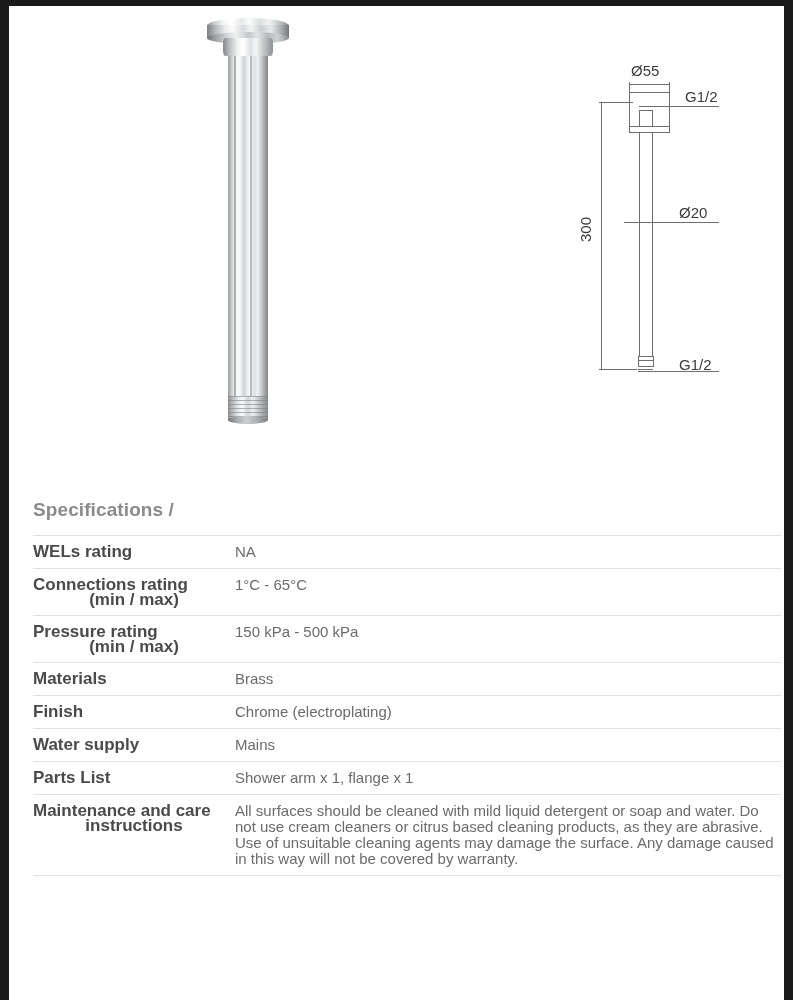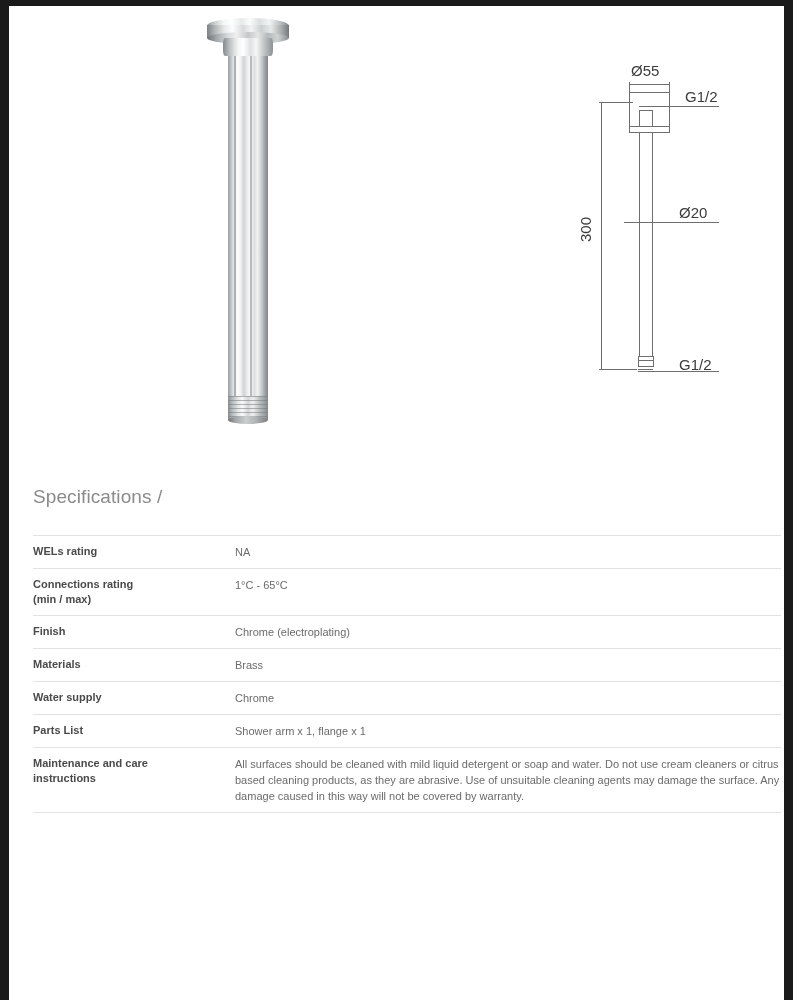--- a/index.html
+++ b/index.html
@@ -176,23 +176,23 @@
   
   #spec-section {
     position: absolute;
     left: 0;
     top: 470px;
     width: 775px;
   }
   #spec-heading {
     position: absolute;
     left: 24px;
-    top: 10px;
+    top: 23px;
     font-size: 19px;
-    font-weight: 400;
+    font-weight: 700;
     color: #8b8b8b;
     letter-spacing: 0.1px;
     white-space: nowrap;
   }
   #spec-table {
     position: absolute;
     left: 24px;
     top: 59px;
     width: 748px;
     border-collapse: collapse;
@@ -203,33 +203,33 @@
   #spec-table tr.first-row {
     border-top: 1px solid #e2e2e2;
   }
   #spec-table td {
     padding: 8px 0 8px 0;
     vertical-align: top;
   }
   td.spec-label {
     width: 202px;
     padding-left: 4px;
-    font-size: 11px;
+    font-size: 17px;
     font-weight: bold;
     color: #4a4a4a;
     line-height: 15px;
   }
   td.spec-value {
-    font-size: 11px;
+    font-size: 15px;
     font-weight: 400;
     color: #6b6b6b;
     line-height: 16px;
     padding-right: 30px;
   }
-  .lbl-line2 { display: block; }
+  .lbl-line2 { display: block; text-align: center; }
 </style>
 </head>
 <body>
 
 <div id="page">
   <div id="sheet">
 
     <div id="illustration">
 
       <div id="photo">
@@ -299,30 +299,34 @@
         <tbody id="spec-body">
             <tr class="first-row">
               <td class="spec-label"><span>WELs rating</span></td>
               <td class="spec-value">NA</td>
             </tr>
             <tr>
               <td class="spec-label"><span>Connections rating</span><span class="lbl-line2">(min / max)</span></td>
               <td class="spec-value">1°C - 65°C</td>
             </tr>
             <tr>
+              <td class="spec-label"><span>Pressure rating</span><span class="lbl-line2">(min / max)</span></td>
+              <td class="spec-value">150 kPa - 500 kPa</td>
+            </tr>
+            <tr>
+              <td class="spec-label"><span>Materials</span></td>
+              <td class="spec-value">Brass</td>
+            </tr>
+            <tr>
               <td class="spec-label"><span>Finish</span></td>
               <td class="spec-value">Chrome (electroplating)</td>
             </tr>
             <tr>
-              <td class="spec-label"><span>Materials</span></td>
-              <td class="spec-value">Brass</td>
-            </tr>
-            <tr>
               <td class="spec-label"><span>Water supply</span></td>
-              <td class="spec-value">Chrome</td>
+              <td class="spec-value">Mains</td>
             </tr>
             <tr>
               <td class="spec-label"><span>Parts List</span></td>
               <td class="spec-value">Shower arm x 1, flange x 1</td>
             </tr>
             <tr>
               <td class="spec-label"><span>Maintenance and care</span><span class="lbl-line2">instructions</span></td>
               <td class="spec-value">All surfaces should be cleaned with mild liquid detergent or soap and water. Do not use cream cleaners or citrus based cleaning products, as they are abrasive. Use of unsuitable cleaning agents may damage the surface. Any damage caused in this way will not be covered by warranty.</td>
             </tr>
           </tbody>

